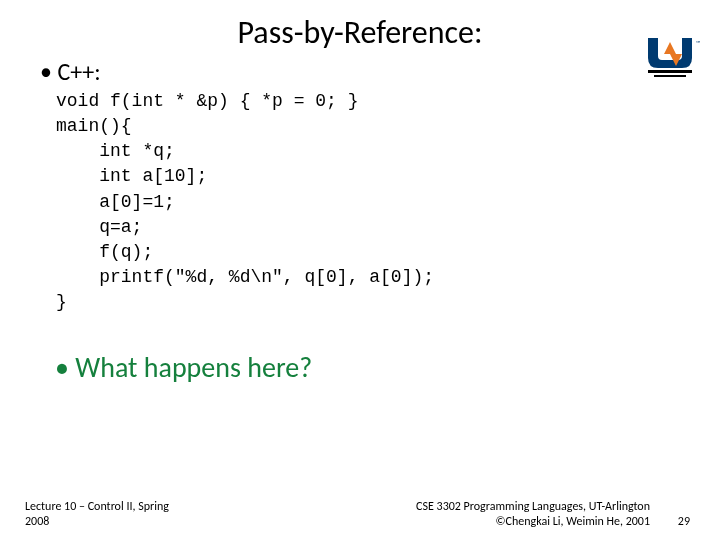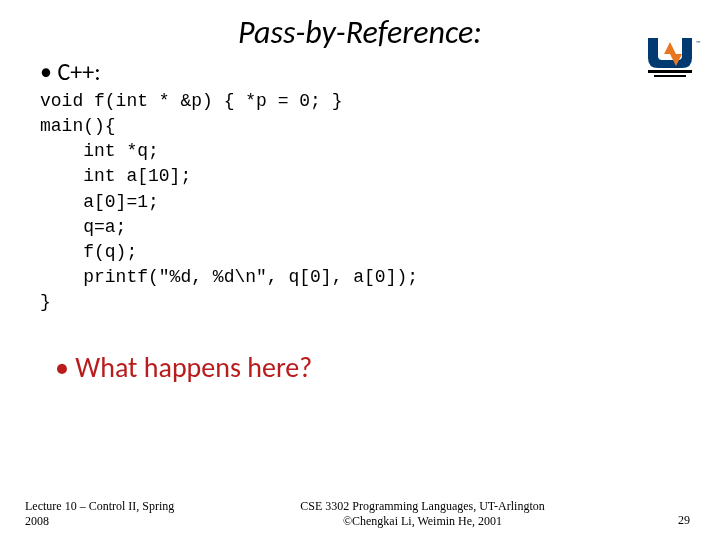--- a/index.html
+++ b/index.html
@@ -14,21 +14,20 @@
     .slide {
       width: 100%;
       height: 100%;
       padding: 10px 30px 20px 30px;
       position: relative;
     }
     .title-area {
       text-align: center;
       margin-top: 5px;
       margin-bottom: 5px;
-      font-style: italic;
     }
     .title-line {
       font-size: 32px;
       font-weight: 400;
       color: #000;
       line-height: 1.15;
     }
     .logo {
       position: absolute;
       top: 30px;
@@ -45,55 +44,54 @@
       color: #000;
       margin-bottom: 2px;
     }
     .bullet-item::before {
       content: "• ";
     }
     .code-block {
       font-family: "Courier New", monospace;
       font-size: 18px;
       color: #000;
-      margin-left: 0;
+      margin-left: 16px;
       margin-top: 3px;
       line-height: 1.4;
       white-space: pre;
     }
     .question-section {
       margin-top: 35px;
       margin-left: 25px;
     }
     .question-item {
       font-size: 28px;
-      color: #b91c1c;
+      color: #15803d;
     }
     .question-item::before {
       content: "• ";
     }
     .footer {
       position: absolute;
       bottom: 12px;
       left: 0;
       width: 100%;
       display: flex;
       justify-content: space-between;
       align-items: flex-end;
       padding: 0 30px 0 25px;
       font-size: 12px;
       color: #000;
-      font-family: Liberation Serif, serif;
     }
     .footer-left {
       width: 170px;
       line-height: 1.2;
     }
     .footer-center {
-      text-align: center;
+      text-align: right;
       flex: 1;
       line-height: 1.2;
     }
     .footer-right {
       width: 40px;
       text-align: right;
     }
   </style>
 </head>
 <body>

